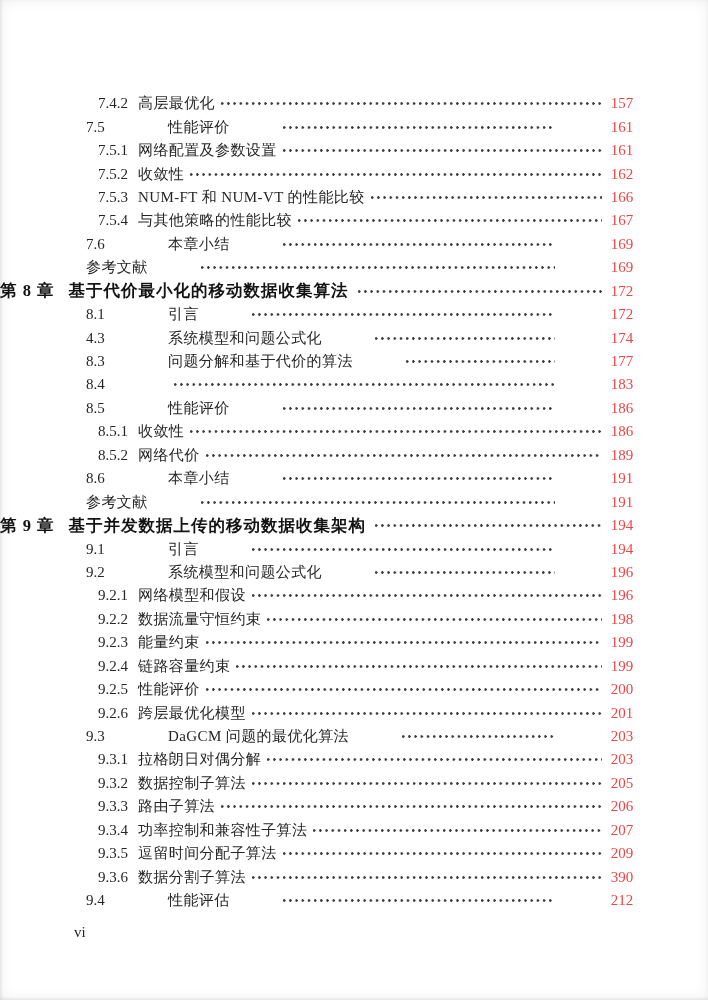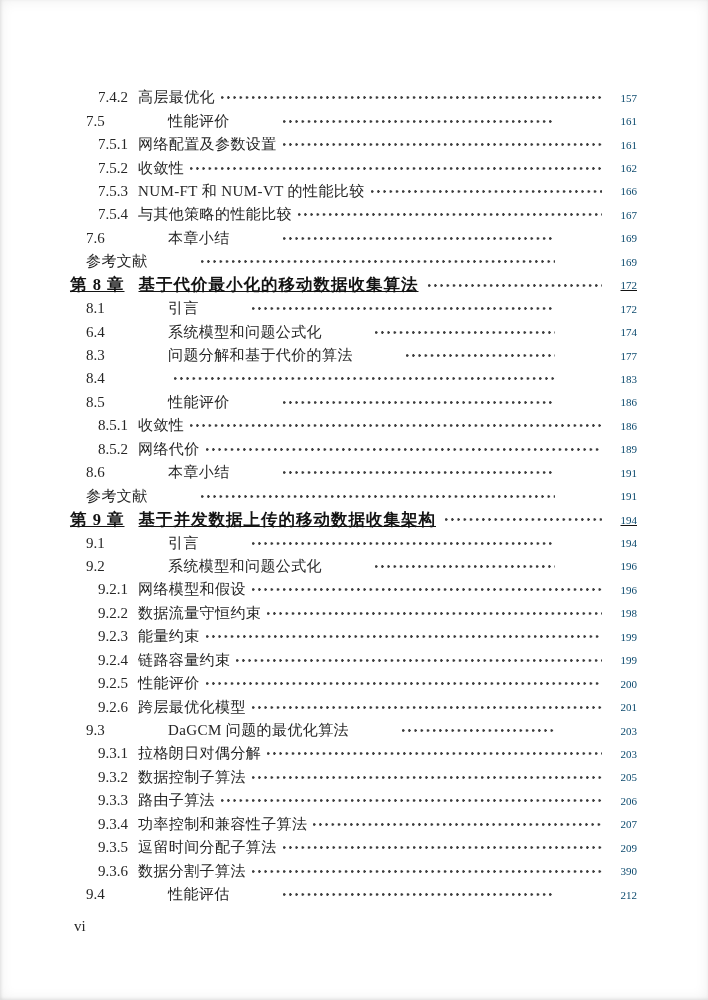--- a/index.html
+++ b/index.html
@@ -13,40 +13,39 @@
     background: #ffffff;
     overflow: hidden;
     font-family: "Liberation Serif", "DejaVu Serif", serif;
     color: #262626;
     
     box-shadow: inset 0 0 14px rgba(0,0,0,0.07), inset 2px 0 3px rgba(0,0,0,0.05), inset 0 -2px 3px rgba(0,0,0,0.05);
   }
   .page {
     position: absolute;
     inset: 0;
+    margin-top: 6px;
   }
   .toc-list {
     position: absolute;
     top: 86px;
     left: 0;
     right: 0;
   }
   .row {
     display: flex;
     align-items: center;
     height: 23.45px;
     padding-right: 71px;
     white-space: nowrap;
   }
   .row.lvl1 {
-    padding-left: 70px;
     font-size: 16.5px;
     font-weight: 700;
     color: #141414;
-    text-decoration: underline;
   }
   .row.lvl2 { padding-left: 86px; font-size: 15px; gap: 47px; }
   .row.lvl3 { padding-left: 98px; font-size: 15px; }
 
   .num {
     flex: 0 0 auto;
     font-family: "Liberation Serif", "DejaVu Serif", serif;
   }
   .lvl2 .num { min-width: 27px; margin-right: 8px; }
   .lvl3 .num { min-width: 33px; margin-right: 7px; }
@@ -69,25 +68,25 @@
     margin: 0 5px 0 6px;
     background-image: radial-gradient(circle at 1.2px 1.5px, #3c3c3c 1.05px, rgba(0,0,0,0) 1.5px);
     background-size: 6.2px 3px;
     background-repeat: repeat-x;
     background-position: left center;
   }
 
   .pg {
     flex: 0 0 auto;
     min-width: 30px;
-    text-align: right;
-    font-size: 11px;
+    text-align: center;
+    font-size: 15px;
     font-weight: 400;
     font-family: "Liberation Serif", "DejaVu Serif", serif;
-    color: #0c4a6e;
+    color: #ef4444;
   }
 
   .footer {
     position: absolute;
     left: 74px;
     top: 918px;
     font-size: 15px;
     color: #262626;
     font-family: "Liberation Serif", "DejaVu Serif", serif;
   }
@@ -151,21 +150,21 @@
     <span class="dots"></span>
     <span class="pg">172</span>
   </div>
       <div class="row lvl2">
     <span class="num">8.1</span>
     <span class="title">引言</span>
     <span class="dots"></span>
     <span class="pg">172</span>
   </div>
       <div class="row lvl2">
-    <span class="num">6.4</span>
+    <span class="num">4.3</span>
     <span class="title">系统模型和问题公式化</span>
     <span class="dots"></span>
     <span class="pg">174</span>
   </div>
       <div class="row lvl2">
     <span class="num">8.3</span>
     <span class="title">问题分解和基于代价的算法</span>
     <span class="dots"></span>
     <span class="pg">177</span>
   </div>

